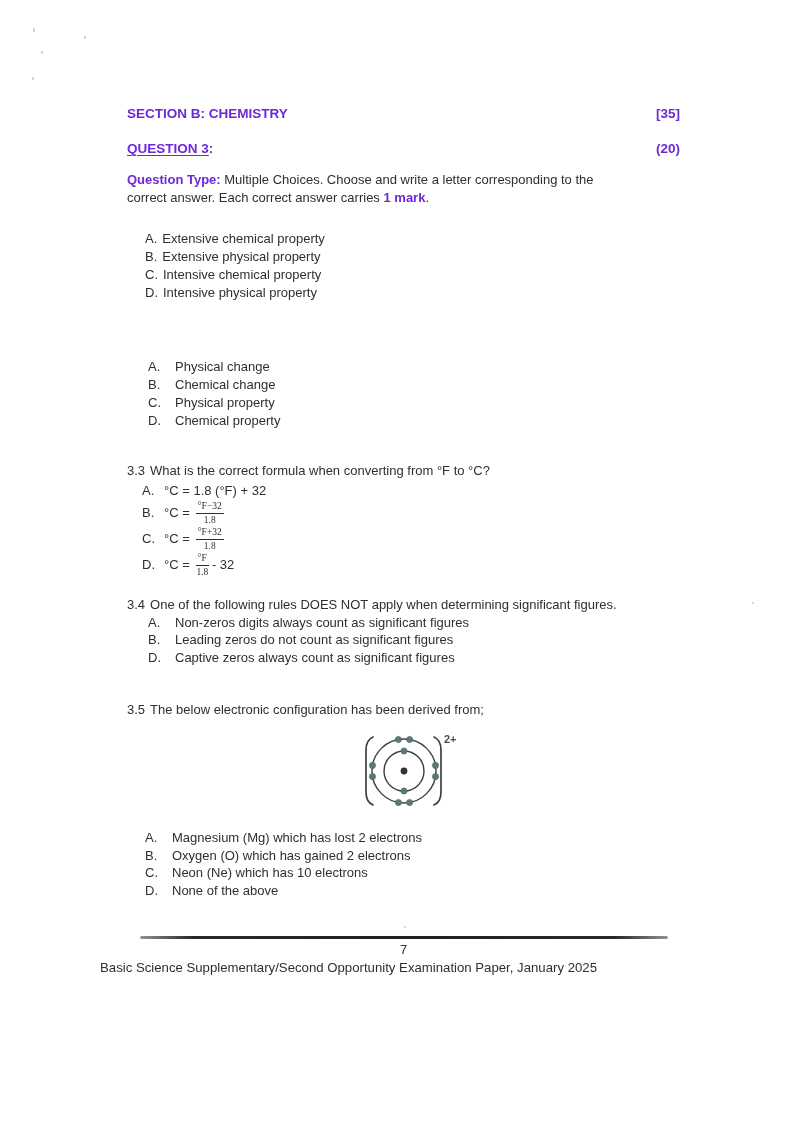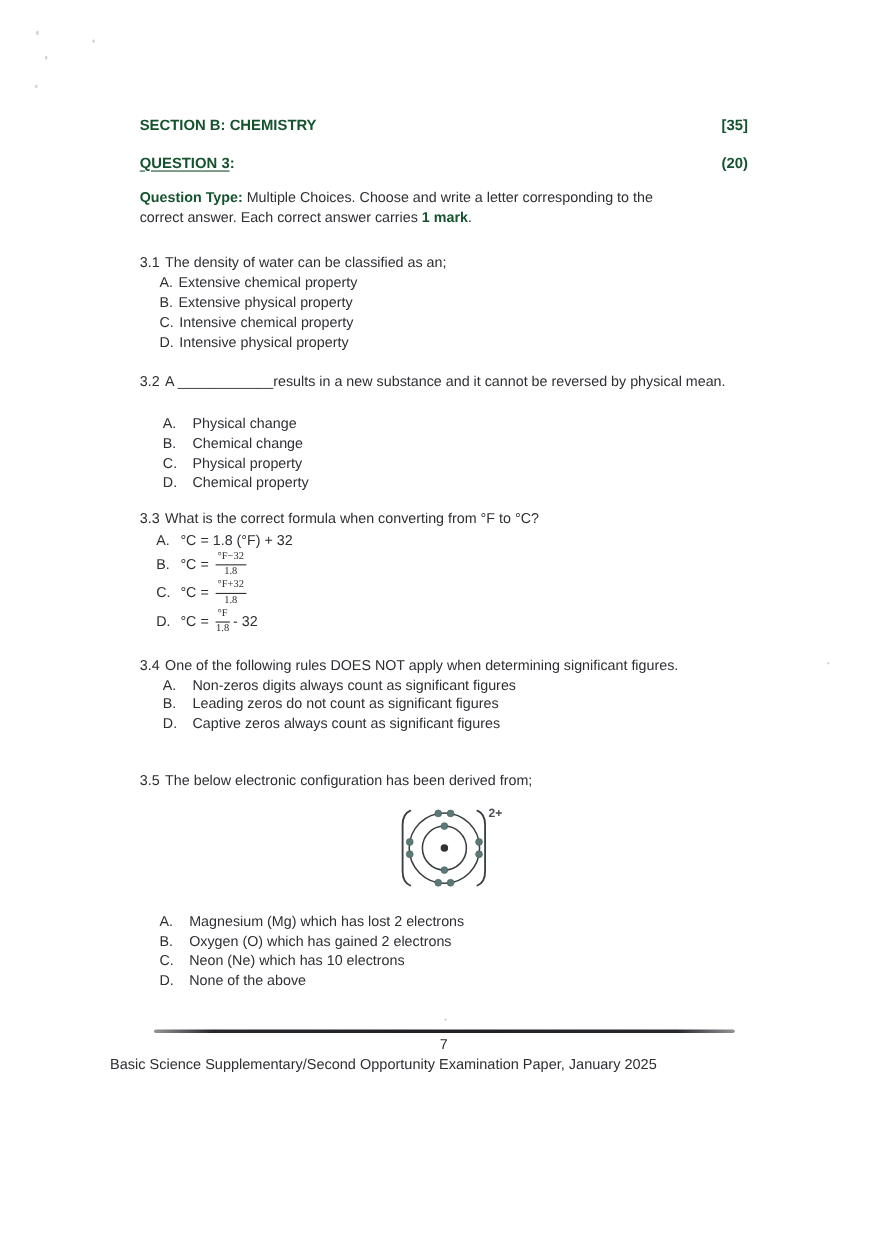--- a/index.html
+++ b/index.html
@@ -1,21 +1,21 @@
 <!DOCTYPE html>
 <html><head>
 <meta charset="utf-8">
 <style>
   html,body{margin:0;padding:0;background:#ffffff;}
   .page{
     position:relative;width:794px;height:1122px;background:#ffffff;overflow:hidden;
     font-family:"Liberation Sans",sans-serif;color:#2d2f33;font-size:13px;
   }
   .row{position:absolute;left:127px;width:553px;display:flex;justify-content:space-between;line-height:16px;}
-  .bold{font-weight:700;color:#14532d;}
+  .bold{font-weight:700;color:#6d28d9;}
   .hdr{font-size:13.5px;}
   .u{text-decoration:underline;text-underline-offset:2px;}
   .block{position:absolute;left:127px;width:566px;line-height:18px;}
   .lh175{line-height:17.5px;}
   .qnum{margin-right:5px;}
   .opts-tight{margin-left:18px;}
   .opts-tight .letter{margin-right:5px;}
   .opts-tab{margin-left:21px;}
   .opts-tab .letter{display:inline-block;width:27px;}
   .fopts{margin-left:15px;}
@@ -59,31 +59,29 @@
     <span><span class="bold u">QUESTION 3</span><span class="bold">:</span></span>
     <span class="bold">(20)</span>
   </div>
 
   <div class="block lh175" style="top:171px;">
     <div><span class="bold">Question Type:</span><span> Multiple Choices. Choose and write a letter corresponding to the</span></div>
     <div><span>correct answer. Each correct answer carries </span><span class="bold">1 mark</span><span>.</span></div>
   </div>
 
   <div class="block" style="top:230px;">
-    <div><span class="qnum">3.1</span><span>The density of water can be classified as an;</span></div>
     <div class="opts-tight">
       <div><span class="letter">A.</span><span>Extensive chemical property</span></div>
       <div><span class="letter">B.</span><span>Extensive physical property</span></div>
       <div><span class="letter">C.</span><span>Intensive chemical property</span></div>
       <div><span class="letter">D.</span><span>Intensive physical property</span></div>
     </div>
   </div>
 
   <div class="block" style="top:338px;">
-    <div><span class="qnum">3.2</span><span>A ____________results in a new substance and it cannot be reversed by physical mean.</span></div>
     <div class="opts-tab" style="margin-top:20px;">
       <div><span class="letter">A.</span><span>Physical change</span></div>
       <div><span class="letter">B.</span><span>Chemical change</span></div>
       <div><span class="letter">C.</span><span>Physical property</span></div>
       <div><span class="letter">D.</span><span>Chemical property</span></div>
     </div>
   </div>
 
   <div class="block" style="top:462px;">
     <div><span class="qnum">3.3</span><span>What is the correct formula when converting from °F to °C?</span></div>

